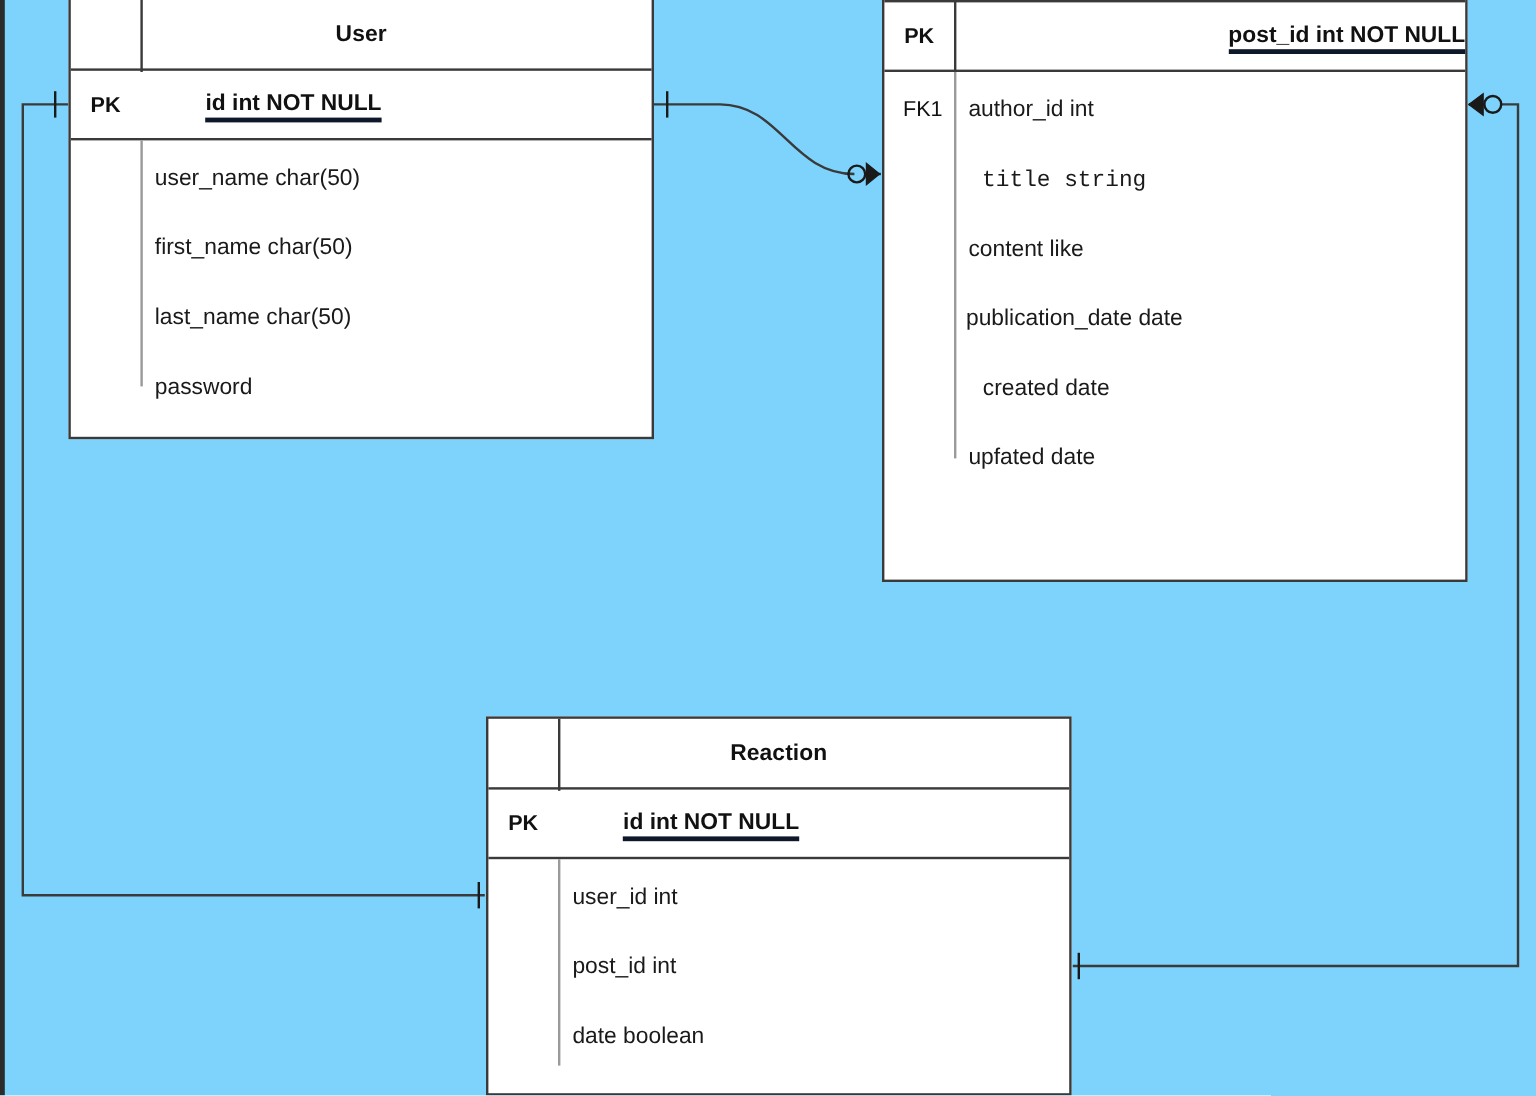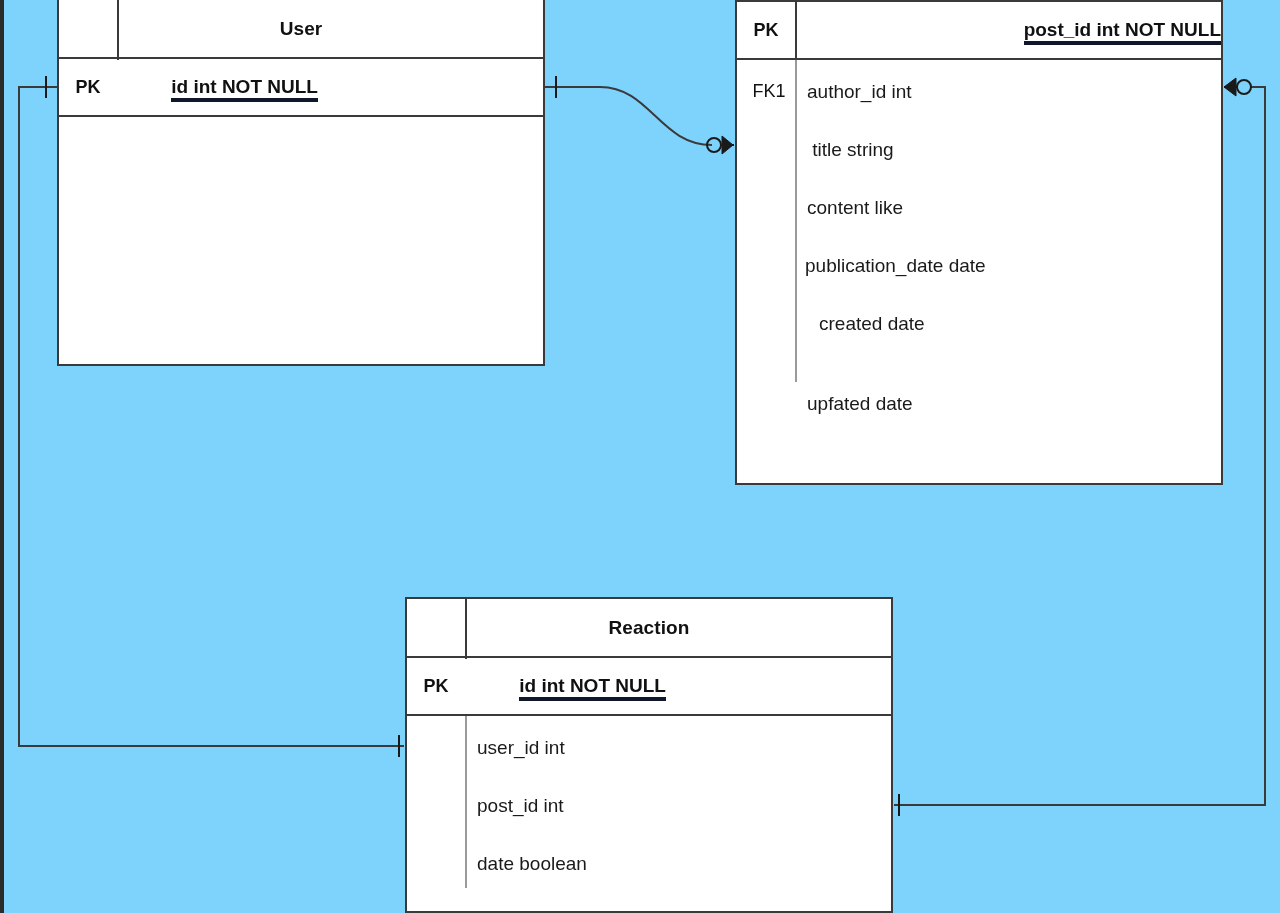--- a/index.html
+++ b/index.html
@@ -174,43 +174,51 @@
     <div class="entity-title" style="height:57px;">User</div>
 
     <div class="entity-pk-row" style="height:60px;">
       <div class="key-cell" style="width:58px;">PK</div>
       <div class="col-divider-head" style="left:58px; top:0; height:60px;"></div>
       <div class="name-cell" style="padding-left:12px;">
         <span class="pk-underline">id int NOT NULL</span>
       </div>
     </div>
 
+    <div class="entity-body" style="height:247px;">
+      <div class="col-divider-body" style="left:58px; top:0; height:205px;"></div>
+
+      <div class="attr-name" style="left:70px; top:21px;">user_name char(50)</div>
+      <div class="attr-name" style="left:70px; top:79px;">first_name char(50)</div>
+      <div class="attr-name" style="left:70px; top:137px;">last_name char(50)</div>
+      <div class="attr-name" style="left:70px; top:195px;">password</div>
+    </div>
   </div>
 
   <div class="entity" style="left:735px; top:-2px; width:488px; height:487px;">
 
 
     <div class="entity-pk-row" style="height:60px;">
       <div class="key-cell" style="width:58px;">PK</div>
       <div class="col-divider-head" style="left:58px; top:0; height:60px;"></div>
       <div class="name-cell" style="padding-left:12px;text-align:right;">
         <span class="pk-underline">post_id int NOT NULL</span>
       </div>
     </div>
 
     <div class="entity-body" style="height:462px;">
       <div class="col-divider-body" style="left:58px; top:0; height:322px;"></div>
 
       <div class="attr-key" style="left:6px; top:21px; width:52px; text-align:center;">FK1</div>
       <div class="attr-name" style="left:70px; top:21px;">author_id int</div>
-      <div class="attr-name" style="left:70px; top:79px;"> title string</div>
+      <div class="attr-name" style="left:70px; top:79px;font-family:Liberation Mono, monospace;"> title string</div>
       <div class="attr-name" style="left:70px; top:137px;">content like</div>
       <div class="attr-name" style="left:68px; top:195px;">publication_date date</div>
       <div class="attr-name" style="left:70px; top:253px;margin-left:12px;">created date</div>
-      <div class="attr-name" style="left:70px; top:311px;margin-top:22px;">upfated date</div>
+      <div class="attr-name" style="left:70px; top:311px;">upfated date</div>
     </div>
   </div>
 
   <div class="entity" style="left:405px; top:597px; width:488px; height:316px;">
 
     <div class="entity-title" style="height:57px;">Reaction</div>
 
     <div class="entity-pk-row" style="height:60px;">
       <div class="key-cell" style="width:58px;">PK</div>
       <div class="col-divider-head" style="left:58px; top:0; height:60px;"></div>

